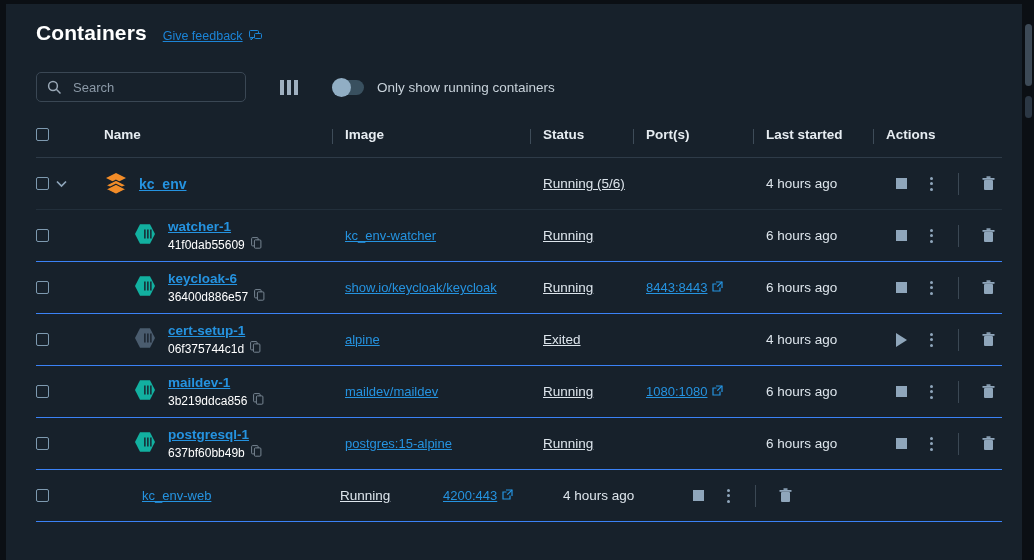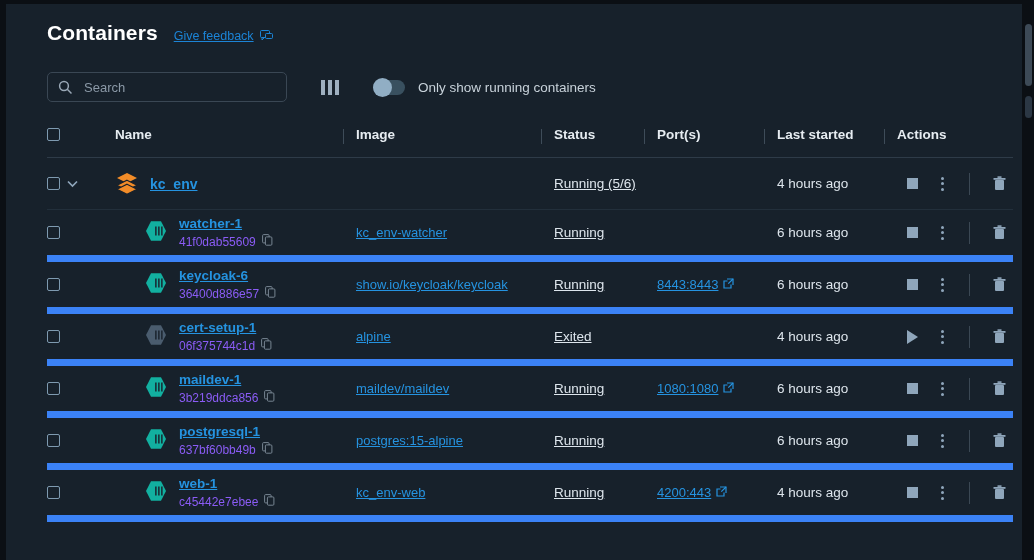--- a/index.html
+++ b/index.html
@@ -20,21 +20,21 @@
   .edge-right { position:absolute; right:0; top:0; width:12px; height:560px; background:#0b0f14; }
   .scroll-thumb {
     position:absolute; right:2px; top:24px; width:7px; height:62px;
     background:#3d4a57; border-radius:4px;
   }
   .scroll-thumb2 {
     position:absolute; right:2px; top:96px; width:7px; height:22px;
     background:#2b3744; border-radius:4px;
   }
 
-  .content { position:absolute; left:19px; top:4px; width:1016px; height:556px; padding:0; }
+  .content { position:absolute; left:8px; top:4px; width:1016px; height:556px; padding:0; }
 
   
   .page-head {
     display:flex; align-items:baseline; gap:16px;
     padding: 17px 0 0 28px;
   }
   .page-title {
     font-size: 21px; font-weight: bold; color: #ffffff; letter-spacing: .1px;
   }
   .feedback {
@@ -42,21 +42,21 @@
     color:#1c84d6; font-size:12.5px; text-decoration:underline; cursor:pointer;
   }
   .feedback svg { display:block; }
 
   
   .toolbar {
     display:flex; align-items:center; gap:0;
     padding: 27px 0 0 28px;
   }
   .search-box {
-    position:relative; width:240px; height:30px;
+    position:relative; width:210px; height:30px;
     border:1px solid #3a4754; border-radius:5px;
     background: transparent;
     display:flex; align-items:center;
   }
   .search-box svg { position:absolute; left:10px; top:7px; }
   .search-input {
     width:100%; height:100%; background:transparent; border:0; outline:none;
     padding-left:36px; color:#c5ced6; font-size:13px;
     font-family:"Liberation Sans", sans-serif;
   }
@@ -105,39 +105,39 @@
   .c-start { width:120px; flex:0 0 120px; }
   .c-act   { width:154px; flex:0 0 154px; }
 
   .cb {
     width:13px; height:13px; border:1.5px solid #7e9ab0; border-radius:2px;
     background:transparent; cursor:pointer; display:block;
   }
 
   .row {
     display:flex; align-items:center; min-height:52px;
-    border-bottom:7px solid #3b82f6;
+    border-bottom:1px solid #3b82f6;
   }
   .row.group { border-bottom:1px solid #222f3b; }
   .cell { display:flex; align-items:center; font-size:13.5px; color:#dde5ec; }
 
   .chevron { width:24px; display:flex; align-items:center; justify-content:center; cursor:pointer; }
 
   .name-wrap { display:flex; align-items:center; gap:11px; }
   .name-stack { display:flex; flex-direction:column; gap:2px; }
   .c-link {
     color:#2593e0; font-size:13.5px; font-weight:bold;
     text-decoration:underline; cursor:pointer; line-height:1.25;
   }
   .g-link {
     color:#2593e0; font-size:14px; font-weight:bold;
     text-decoration:underline; cursor:pointer;
   }
   .cid-row { display:flex; align-items:center; gap:6px; }
-  .cid { color:#8b5cf6; font-size:12px; font-family:"Liberation Sans", sans-serif; }
+  .cid { color:#ffffff; font-size:12px; font-family:"Liberation Sans", sans-serif; }
   .copy-ic { cursor:pointer; opacity:.75; }
 
   .img-link {
     color:#2593e0; font-size:13px; text-decoration:underline; cursor:pointer;
   }
   .port-link {
     color:#2593e0; font-size:13px; text-decoration:underline; cursor:pointer;
     display:inline-flex; align-items:center; gap:5px;
   }
   .port-link .ext { text-decoration:none; }
@@ -579,40 +579,20 @@
                     <rect x="4.5" y="0.3" width="4" height="1.6" fill="#8fa6bb"></rect>
                   </svg>
                 </span>
               </div>
             </div>
           </div>
           <div class="row">
             <div class="cell c-check">
               <span class="cb"></span>
             </div>
-            <div class="cell c-name indent">
-              <div class="name-wrap">
-                <span><svg width="24" height="22" viewBox="0 0 24 22">
-                    <path d="M7 1.2 L17 1.2 L22 11 L17 20.8 L7 20.8 L2 11 Z" fill="#12b0a0"></path>
-                    <rect x="11" y="6.5" width="1.7" height="9" fill="#17212b" opacity="0.85"></rect>
-                    <rect x="14" y="6.5" width="1.7" height="9" fill="#17212b" opacity="0.85"></rect>
-                    <rect x="17" y="6.5" width="1.7" height="9" fill="#17212b" opacity="0.85"></rect>
-                  </svg></span>
-                <span class="name-stack">
-                  <span class="c-link">web-1</span>
-                  <span class="cid-row">
-                    <span class="cid">c45442e7ebee</span>
-                    <span class="copy-ic"><svg width="11" height="12" viewBox="0 0 11 12">
-                        <rect x="0.6" y="0.6" width="6.5" height="8.3" rx="1" fill="none" stroke="#97a6b4"></rect>
-                        <rect x="3.4" y="2.9" width="6.5" height="8.3" rx="1" fill="#17212b" stroke="#97a6b4"></rect>
-                      </svg></span>
-                  </span>
-                </span>
-              </div>
-            </div>
             <div class="cell c-image">
               <span class="img-link">kc_env-web</span>
             </div>
             <div class="cell c-status">
               <span class="status-txt">Running</span>
             </div>
             <div class="cell c-ports">
               <span class="port-link">
                 <span>4200:443</span>
                 <span class="ext"><svg width="11" height="11" viewBox="0 0 11 11">

